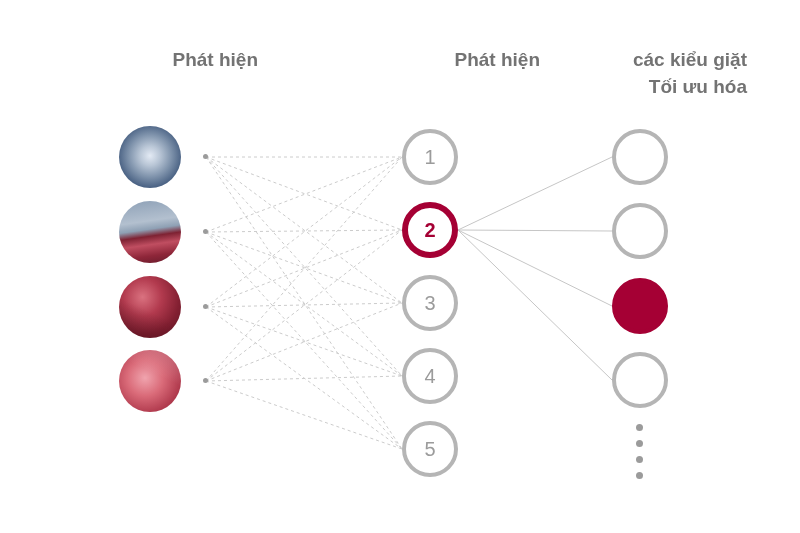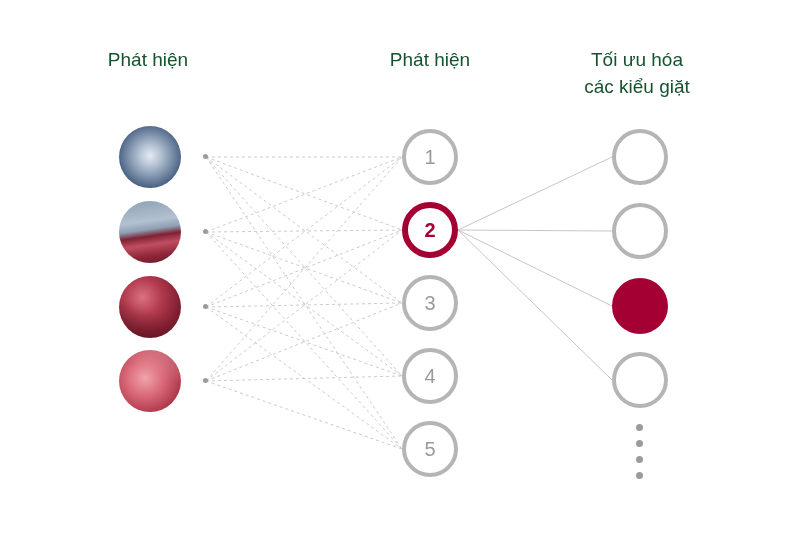--- a/index.html
+++ b/index.html
@@ -10,24 +10,24 @@
     position: relative;
     width: 800px;
     height: 533px;
     background: #ffffff;
     overflow: hidden;
   }
 
   .col-header {
     position: absolute;
     width: 220px;
-    text-align: center;
+    text-align: right;
     font-size: 19px;
-    font-weight: 400;
-    color: #14532d;
+    font-weight: 700;
+    color: #737373;
     line-height: 27px;
   }
   .col-header span { display: block; }
   .header-weight   { left: 38px;  top: 46px; }
   .header-softness { left: 320px; top: 46px; }
   .header-optimize { left: 527px; top: 46px; }
 
   .lines-svg { position: absolute; left: 0; top: 0; width: 800px; height: 533px; }
 
   .input-node {
@@ -135,22 +135,22 @@
     </g>
   </svg>
 
   <div class="col-header header-weight">
     <span>Phát hiện</span>
   </div>
   <div class="col-header header-softness">
     <span>Phát hiện</span>
   </div>
   <div class="col-header header-optimize">
+    <span>các kiểu giặt</span>
     <span>Tối ưu hóa</span>
-    <span>các kiểu giặt</span>
   </div>
 
   <div class="input-node img-drum" style="left:119px; top:126px;"></div>
   <div class="input-node img-drum-fabric" style="left:119px; top:201px;"></div>
   <div class="input-node img-fabric-dark" style="left:119px; top:276px;"></div>
   <div class="input-node img-fabric-light" style="left:119px; top:350px;"></div>
 
   <div class="connector-dot" style="left:203px; top:154px;"></div>
   <div class="connector-dot" style="left:203px; top:229px;"></div>
   <div class="connector-dot" style="left:203px; top:304px;"></div>

